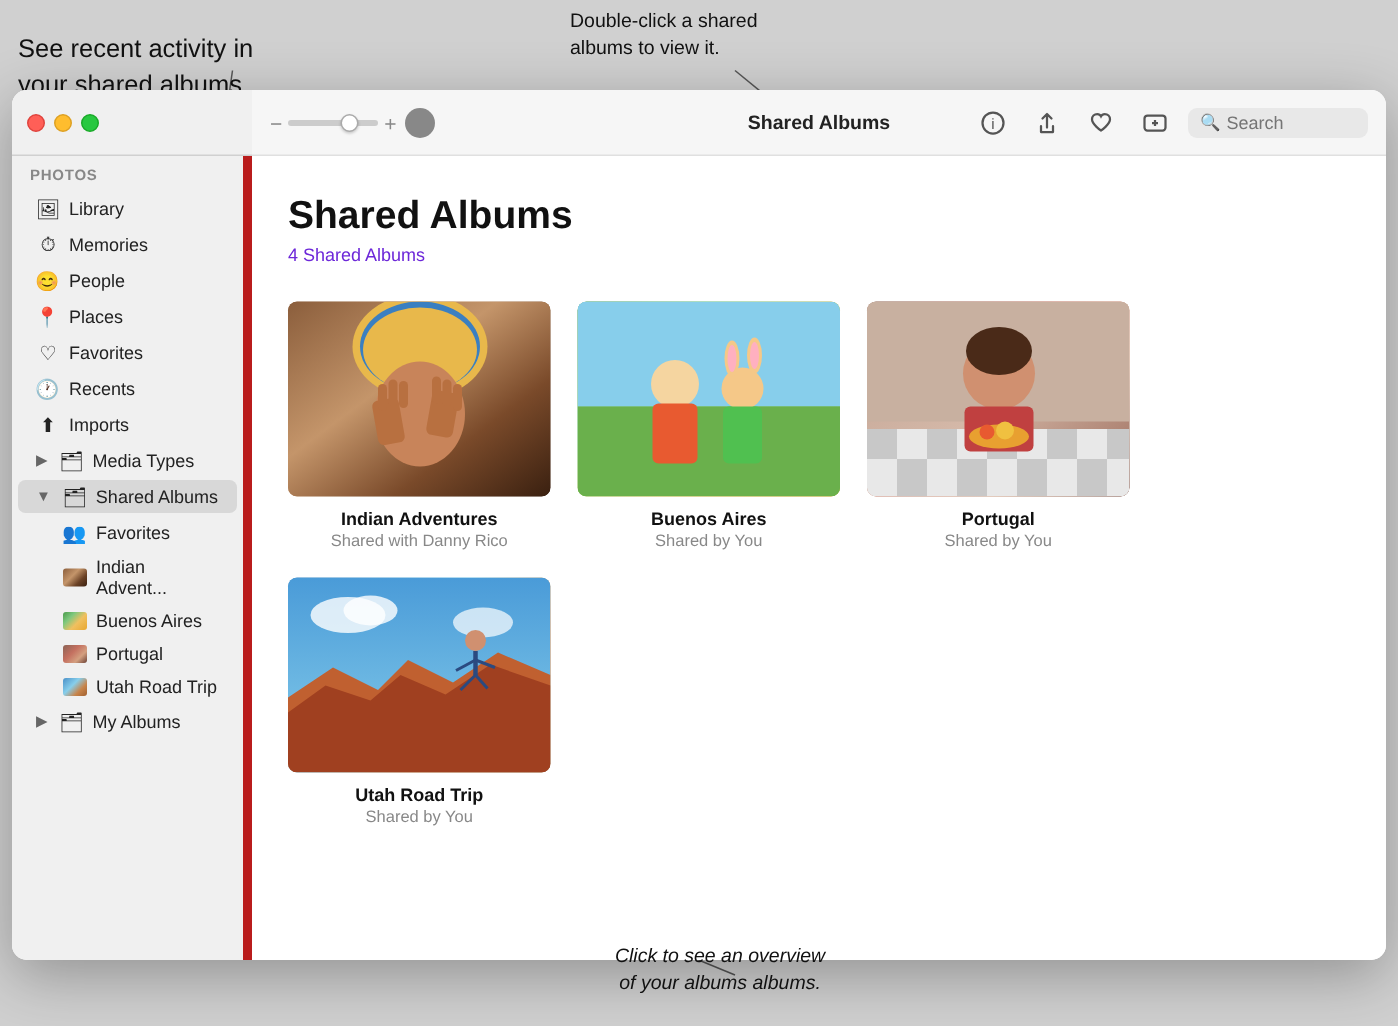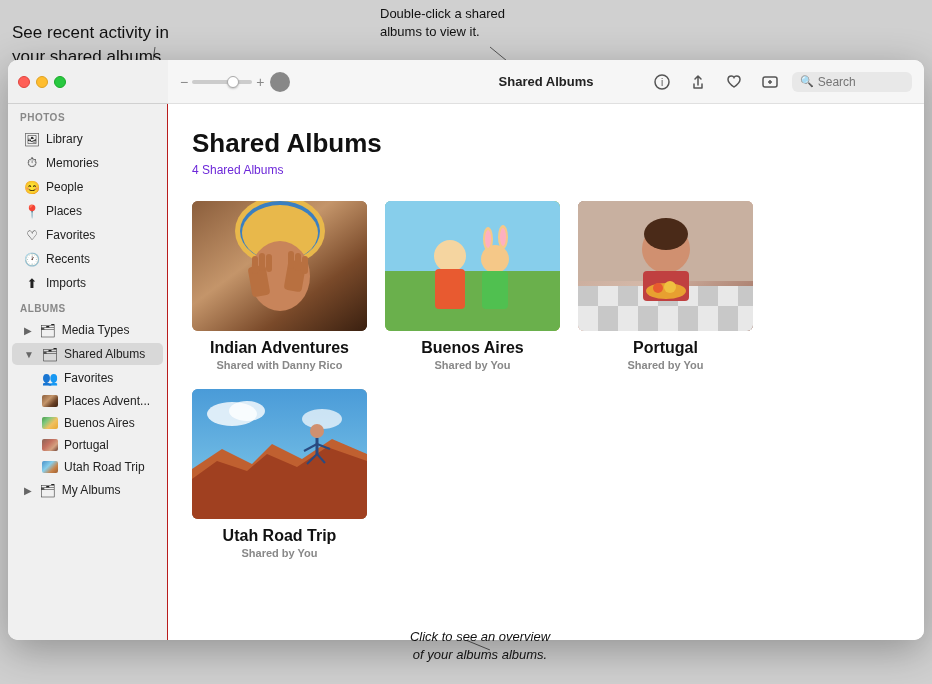--- a/index.html
+++ b/index.html
@@ -34,21 +34,21 @@
       box-shadow: 0 10px 40px rgba(0,0,0,0.3);
       display: flex;
       overflow: hidden;
     }
 
     
     .sidebar {
       width: 160px;
       min-width: 160px;
       background: #f0f0f0;
-      border-right: 1px solid #b91c1c;
+      border-right: 6px solid #b91c1c;
       display: flex;
       flex-direction: column;
       padding-top: 44px;
       overflow-y: auto;
     }
 
     .sidebar-section-label {
       font-size: 10px;
       font-weight: 600;
       color: #888;
@@ -270,32 +270,31 @@
       margin-bottom: 8px;
     }
 
     
     .thumb-indian { background: linear-gradient(135deg, #8B5E3C 0%, #C4956A 40%, #6B4226 70%, #3a2010 100%); }
     .thumb-buenos { background: linear-gradient(135deg, #4a9b4a 0%, #7ec87e 30%, #f0c060 60%, #e8a830 100%); }
     .thumb-portugal { background: linear-gradient(135deg, #8B6355 0%, #c47060 40%, #d4a080 70%, #6B4035 100%); }
     .thumb-utah { background: linear-gradient(135deg, #4a90c8 0%, #87ceeb 40%, #c8844a 70%, #a06030 100%); }
 
     .album-name {
-      font-size: 16px;
+      font-size: 12px;
       font-weight: 600;
       color: #111;
       text-align: center;
     }
 
     .album-subtitle {
       font-size: 11px;
       color: #888;
       text-align: right;
       margin-top: 2px;
-      font-weight: bold;
     }
 
     
     .annotation-bottom {
       position: absolute;
       bottom: 20px;
       left: 50%;
       transform: translateX(-40%);
       font-size: 13px;
       color: #111;
@@ -399,39 +398,38 @@
     </div>
     <div class="sidebar-item">
       <span class="sidebar-icon">🕐</span>
       <span>Recents</span>
     </div>
     <div class="sidebar-item">
       <span class="sidebar-icon">⬆</span>
       <span>Imports</span>
     </div>
 
-    <div class="sidebar-section-label">Albums</div>
 
     <div class="sidebar-item">
       <span class="disclosure">▶</span>
       <span class="sidebar-icon">🗂</span>
       <span>Media Types</span>
     </div>
     <div class="sidebar-item active">
       <span class="disclosure">▼</span>
       <span class="sidebar-icon">🗂</span>
       <span>Shared Albums</span>
     </div>
     <div class="sidebar-item indent2">
       <span class="sidebar-icon">👥</span>
       <span>Favorites</span>
     </div>
     <div class="sidebar-item indent2">
       <span class="sidebar-thumb thumb-indian"></span>
-      <span>Places Advent...</span>
+      <span>Indian Advent...</span>
     </div>
     <div class="sidebar-item indent2">
       <span class="sidebar-thumb thumb-buenos"></span>
       <span>Buenos Aires</span>
     </div>
     <div class="sidebar-item indent2">
       <span class="sidebar-thumb thumb-portugal"></span>
       <span>Portugal</span>
     </div>
     <div class="sidebar-item indent2">

